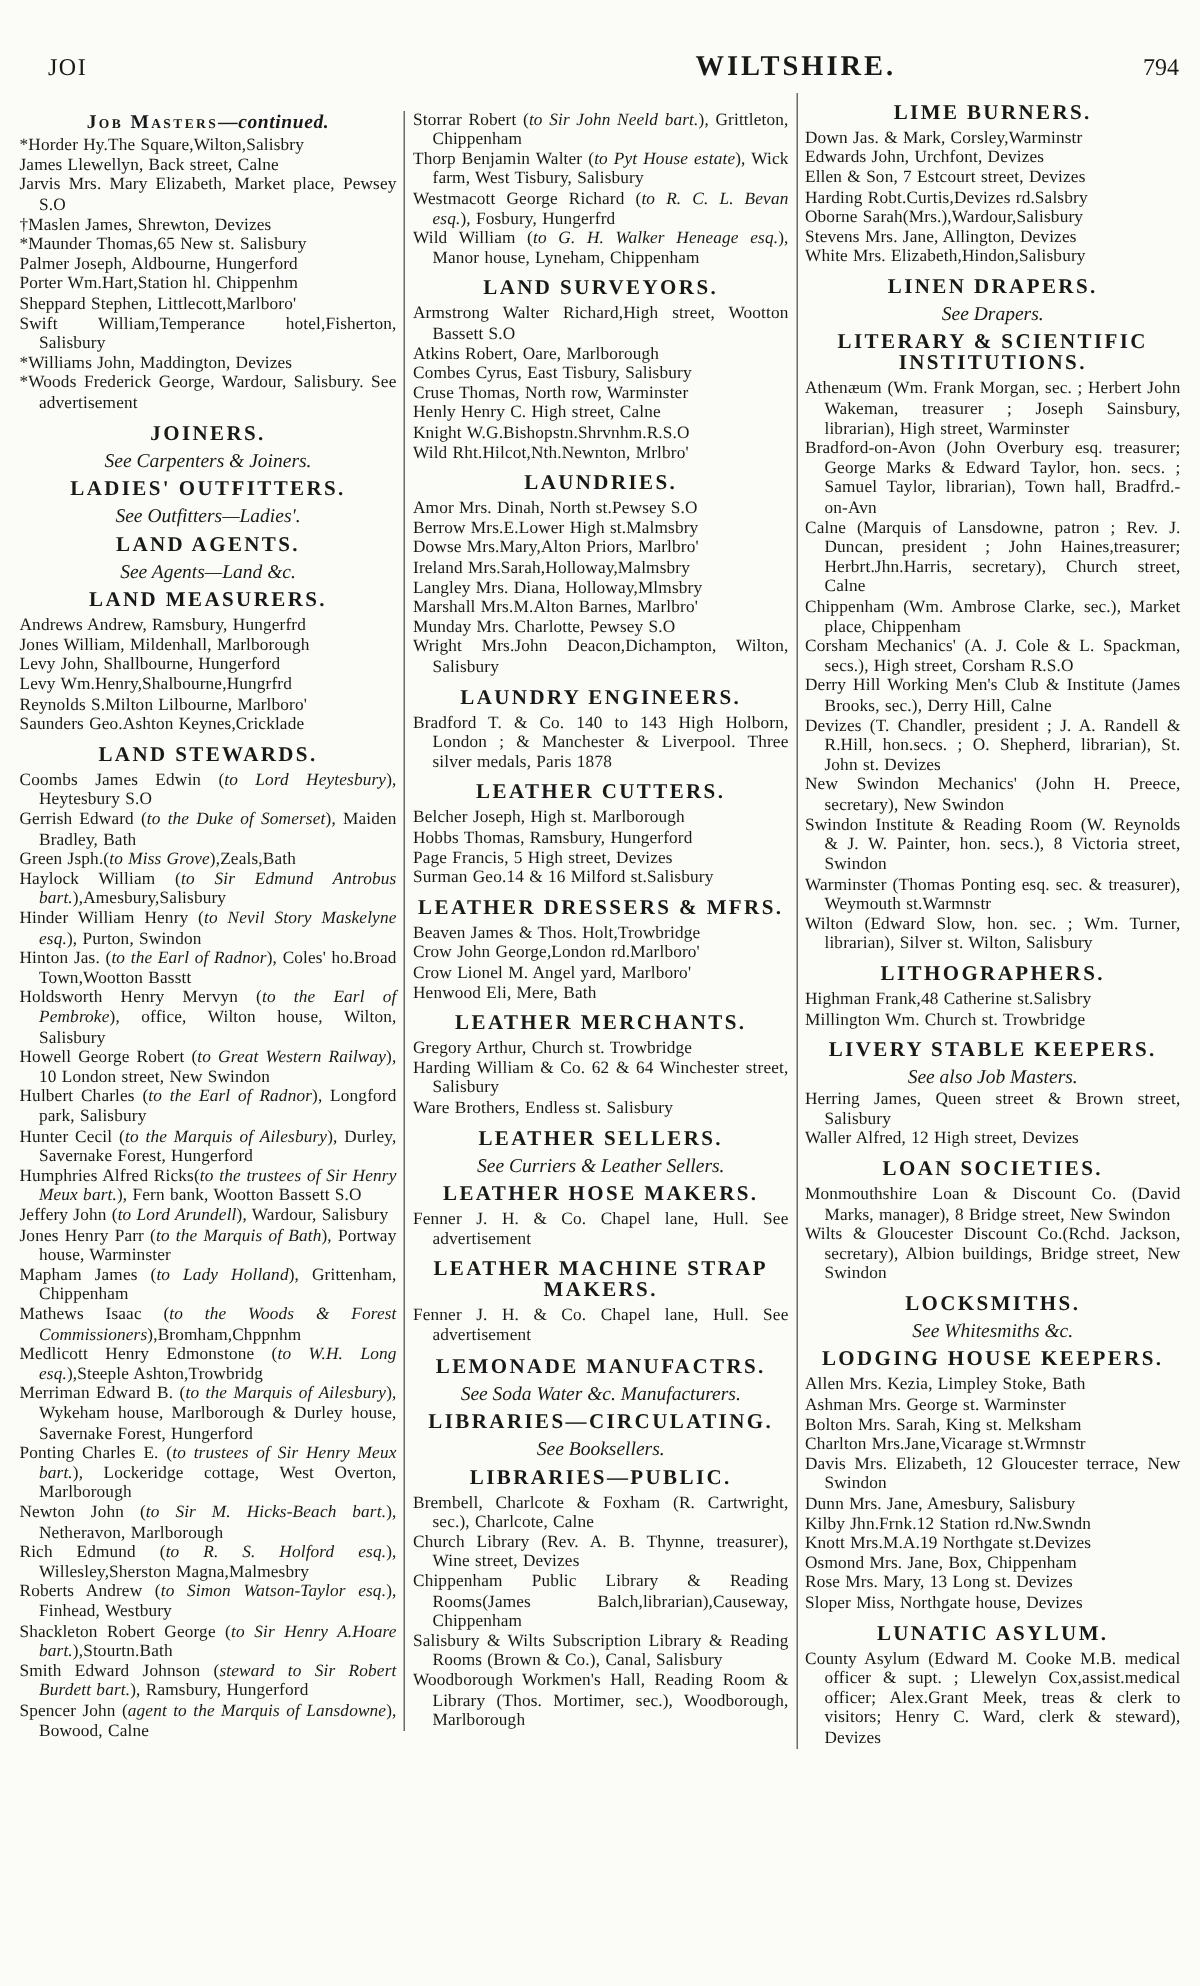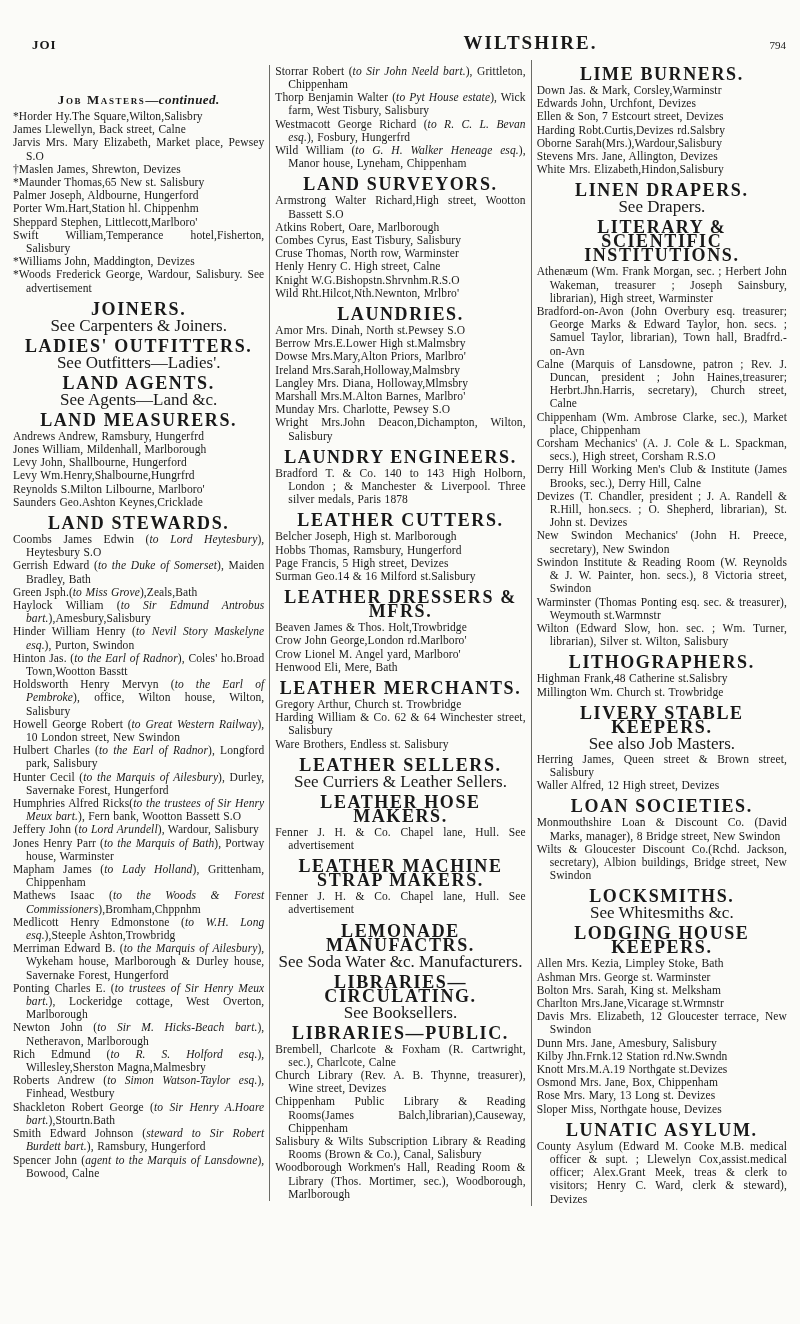--- a/index.html
+++ b/index.html
@@ -4,34 +4,34 @@
 <style>
   html,body{margin:0;padding:0;}
   body{
     width:800px;height:1324px;overflow:hidden;
     background:#fbfbf8;color:#191919;
     font-family:"Liberation Serif","DejaVu Serif",serif;
     -webkit-font-smoothing:antialiased;
   }
   .page{padding:6px 8px 0 8px;}
   .hdr{display:flex;align-items:baseline;margin:2px 0 6px 0;}
-  .hdr-left{flex:1;font-weight:bold;font-size:13px;letter-spacing:1px;padding-left:24px;margin-top:29px;}
+  .hdr-left{flex:1;font-weight:normal;font-size:16px;letter-spacing:1px;padding-left:24px;margin-top:29px;}
   .hdr-center{flex:2;text-align:right;font-weight:bold;font-size:19px;letter-spacing:2px;}
-  .hdr-right{flex:1;text-align:right;font-size:11px;padding-right:6px;}
+  .hdr-right{flex:1;text-align:right;font-size:16px;padding-right:6px;}
   .columns{display:flex;align-items:center;}
   .col{width:33.333%;box-sizing:border-box;padding:0 5px;}
   .col + .col{border-left:1px solid #6b6b66;}
   .heading{
-    text-align:center;font-weight:bold;font-size:18px;
+    text-align:center;font-weight:bold;font-size:14px;
     letter-spacing:1.6px;margin:7px 2px 3px 2px;line-height:14px;
   }
   .heading.continued{letter-spacing:.6px;font-size:13px;}
   .heading.continued .sc{font-variant:small-caps;letter-spacing:1.6px;}
   .heading.continued i{font-weight:bold;letter-spacing:.4px;}
-  .crossref{text-align:center;font-size:17px;margin:1px 0 3px 0;line-height:13px;}
+  .crossref{text-align:center;font-style:italic;font-size:13px;margin:1px 0 3px 0;line-height:13px;}
   .entries{margin:0;}
   .entry{
     margin:0;font-size:11.5px;line-height:13.2px;
     text-align:justify;padding-left:13px;text-indent:-13px;
     letter-spacing:.1px;word-spacing:.5px;
   }
 </style>
 </head>
 <body>
 

